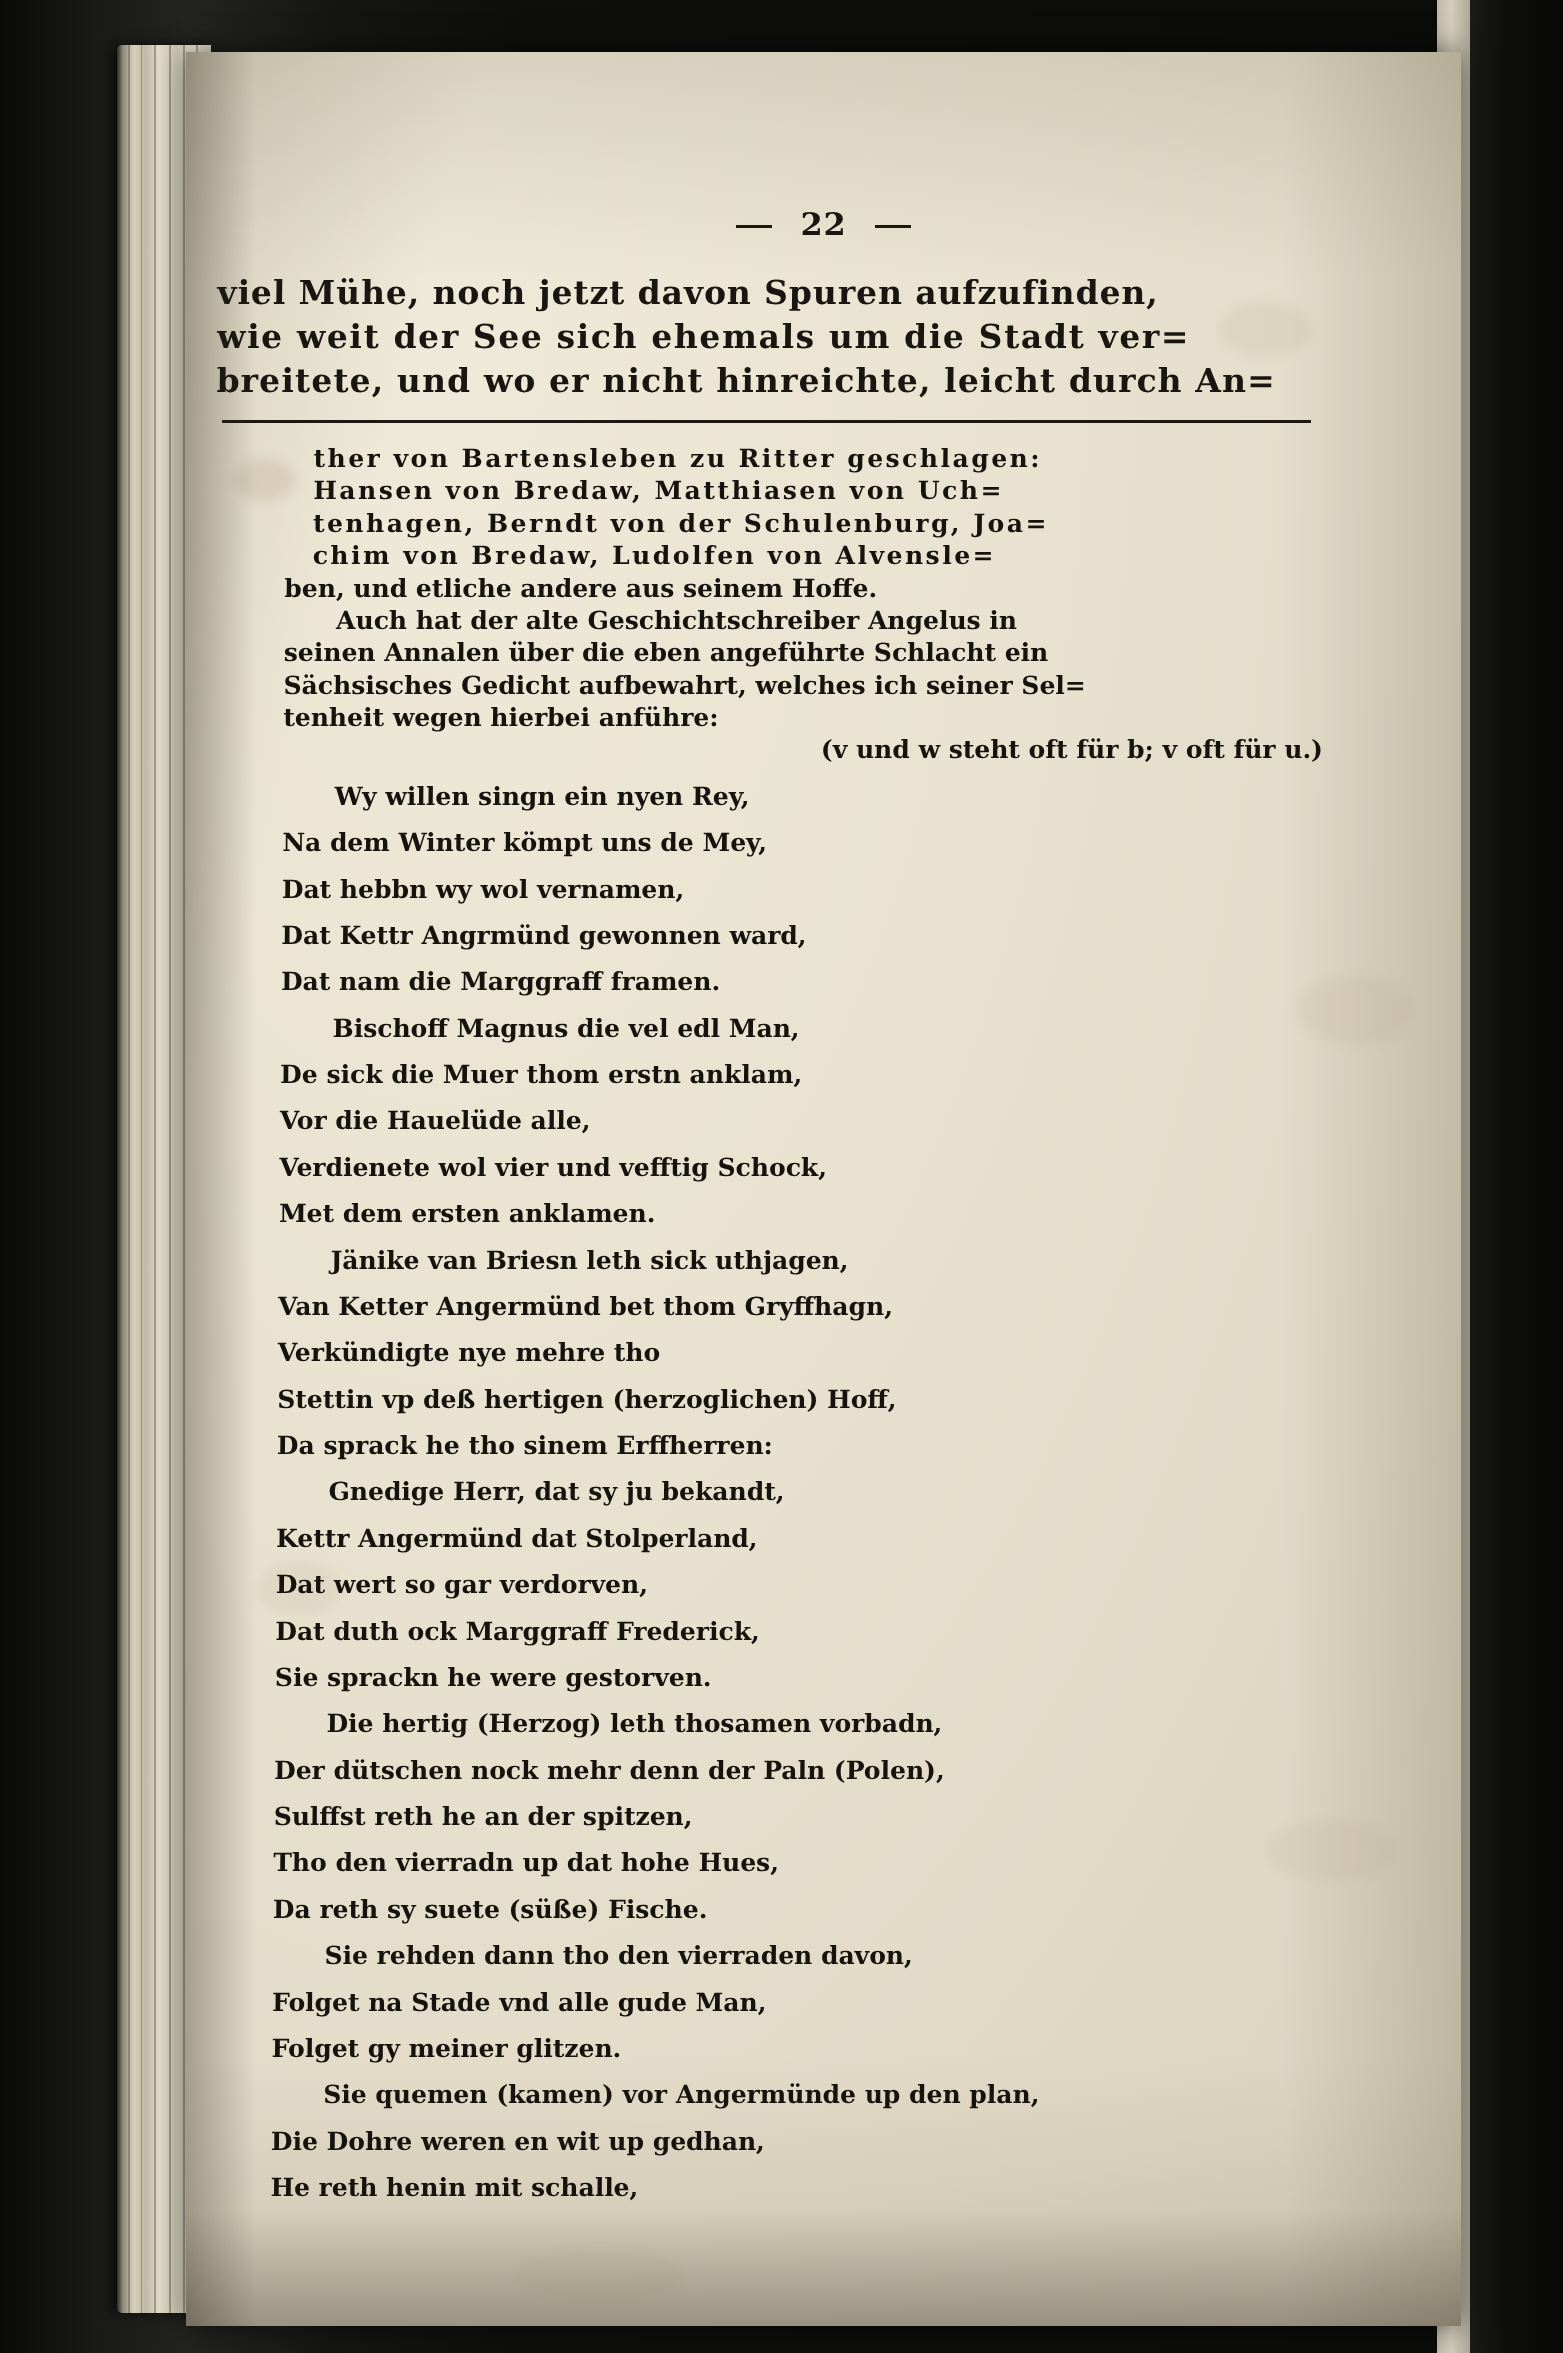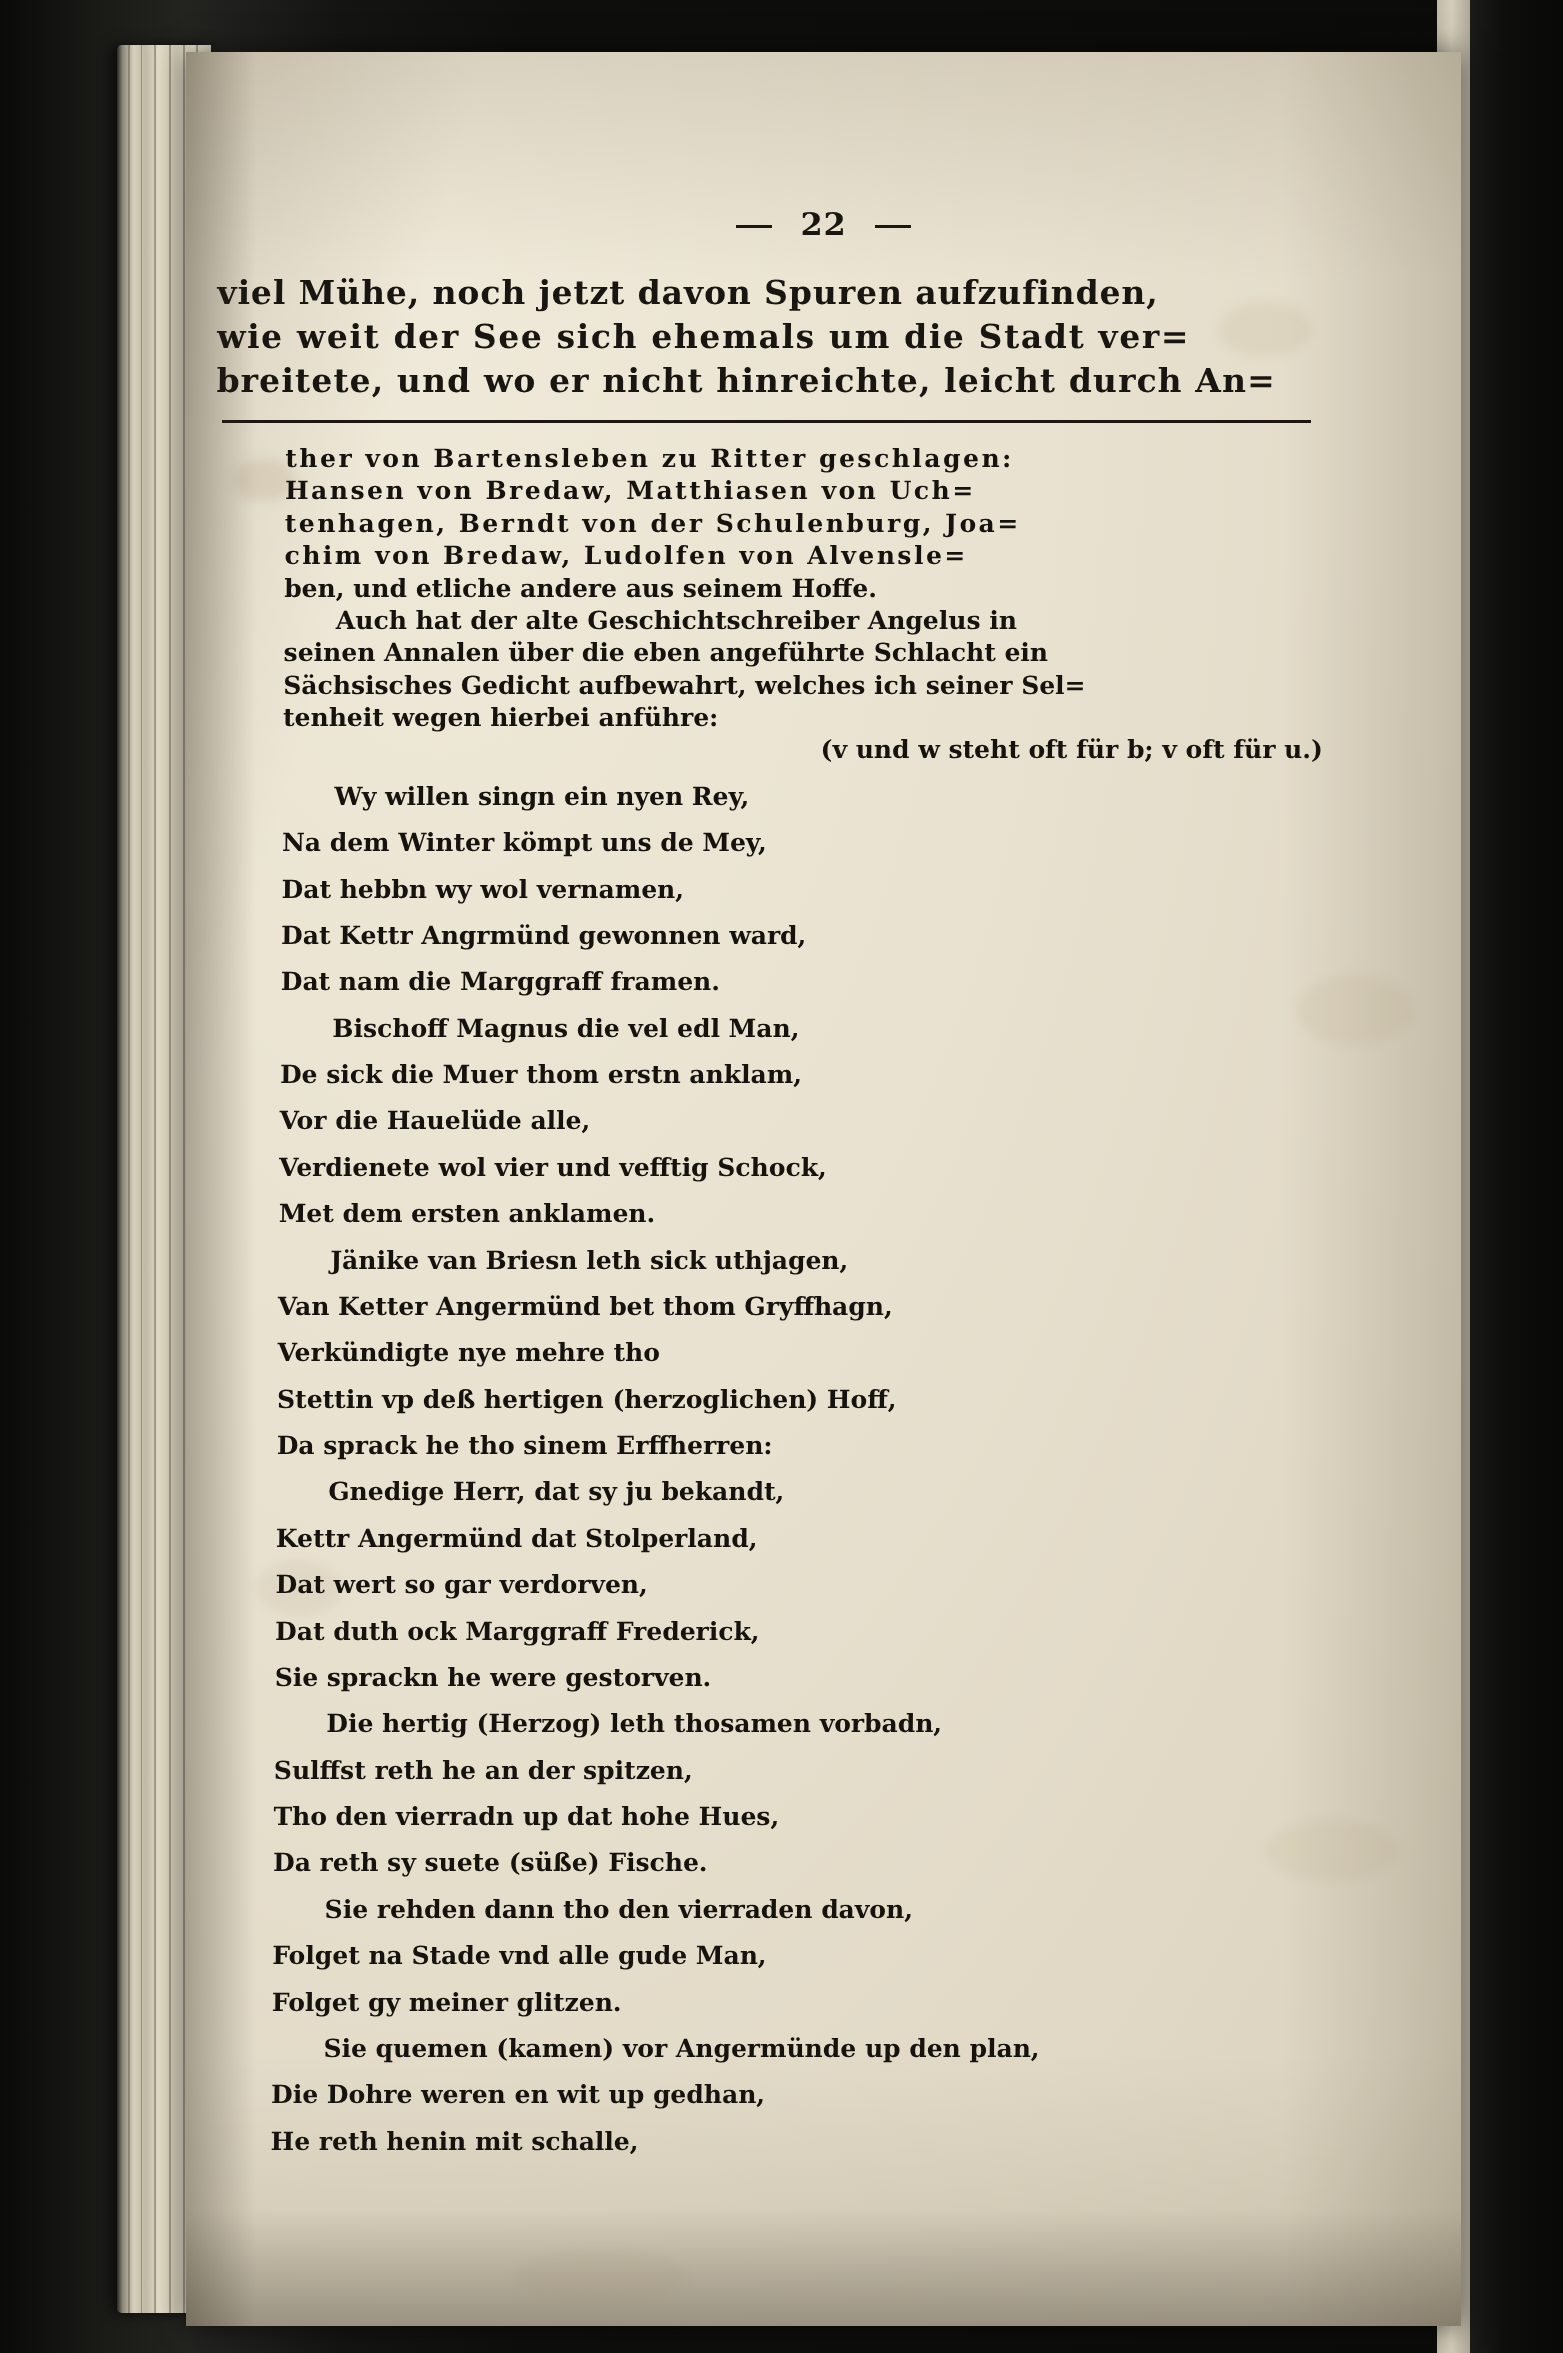--- a/index.html
+++ b/index.html
@@ -175,20 +175,21 @@
     font-family: "DejaVu Serif", serif;
     color: #16120d;
     transform: skewX(-0.5deg);
   }
   .lower p {
     margin: 0;
     text-align: justify;
   }
   .lower .spaced {
     letter-spacing: 2.5px;
+    margin-left: 28px;
   }
   .lower .indent { text-indent: 52px; }
   .lower .center { text-align: right; }
   .verse {
     margin: 0;
     padding: 0;
     list-style: none;
   }
   .verse li { white-space: nowrap; margin-top: 14px; }
   .verse li.first { padding-left: 52px; }
@@ -301,20 +302,21 @@
         <ul class="verse stanza">
           <li class="first">Gnedige Herr, dat sy ju bekandt,</li>
           <li>Kettr Angermünd dat Stolperland,</li>
           <li>Dat wert so gar verdorven,</li>
           <li>Dat duth ock Marggraff Frederick,</li>
           <li>Sie sprackn he were gestorven.</li>
         </ul>
 
         <ul class="verse stanza">
           <li class="first">Die hertig (Herzog) leth thosamen vorbadn,</li>
+          <li>Der dütschen nock mehr denn der Paln (Polen),</li>
           <li>Sulffst reth he an der spitzen,</li>
           <li>Tho den vierradn up dat hohe Hues,</li>
           <li>Da reth sy suete (süße) Fische.</li>
         </ul>
 
         <ul class="verse stanza">
           <li class="first">Sie rehden dann tho den vierraden davon,</li>
           <li>Folget na Stade vnd alle gude Man,</li>
           <li>Folget gy meiner glitzen.</li>
         </ul>

